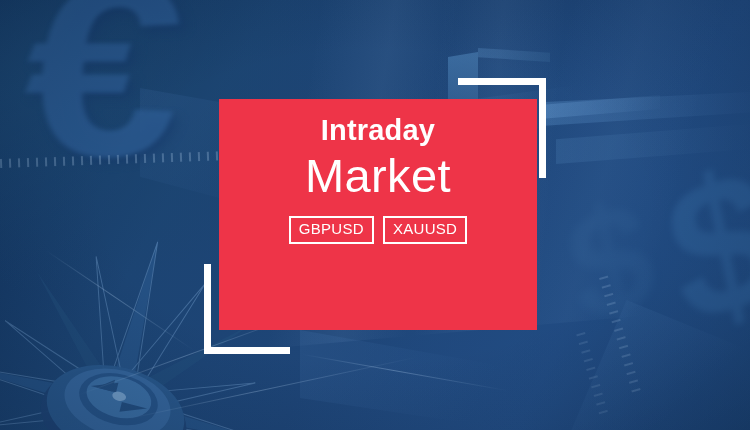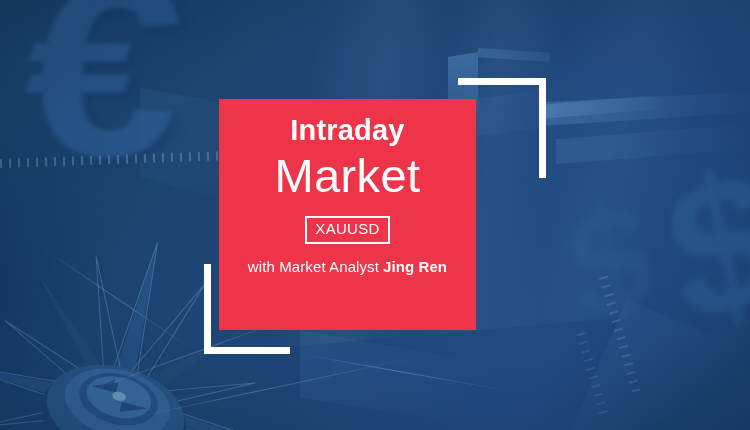--- a/index.html
+++ b/index.html
@@ -189,21 +189,21 @@
   #bracket-tr .v { right: 0; top: 0; width: 7px; height: 100px; }
   
   #bracket-bl { left: 204px; top: 264px; width: 86px; height: 90px; }
   #bracket-bl .v { left: 0; top: 0; width: 7px; height: 90px; }
   #bracket-bl .h { left: 0; bottom: 0; width: 86px; height: 7px; }
 
   
   #red-card {
     position: absolute;
     left: 219px; top: 99px;
-    width: 257px; height: 231px;
+    width: 318px; height: 231px;
     background: #ee3448;
     display: flex;
     flex-direction: column;
     align-items: center;
     justify-content: flex-start;
     box-sizing: border-box;
     padding-top: 16px;
   }
 
   .kicker {
@@ -352,22 +352,20 @@
 
   <div id="red-card">
 
     <div class="kicker">Intraday</div>
 
     <div class="headline">
       <span class="l1">Market</span>
     </div>
 
     <div class="pairs">
+      <div class="pair">GBPUSD</div>
       <div class="pair">XAUUSD</div>
     </div>
 
-    <div class="byline">
-      <span>with Market Analyst</span><span class="name">Jing Ren</span>
-    </div>
 
   </div>
 
 </div>
 
 </body></html>

